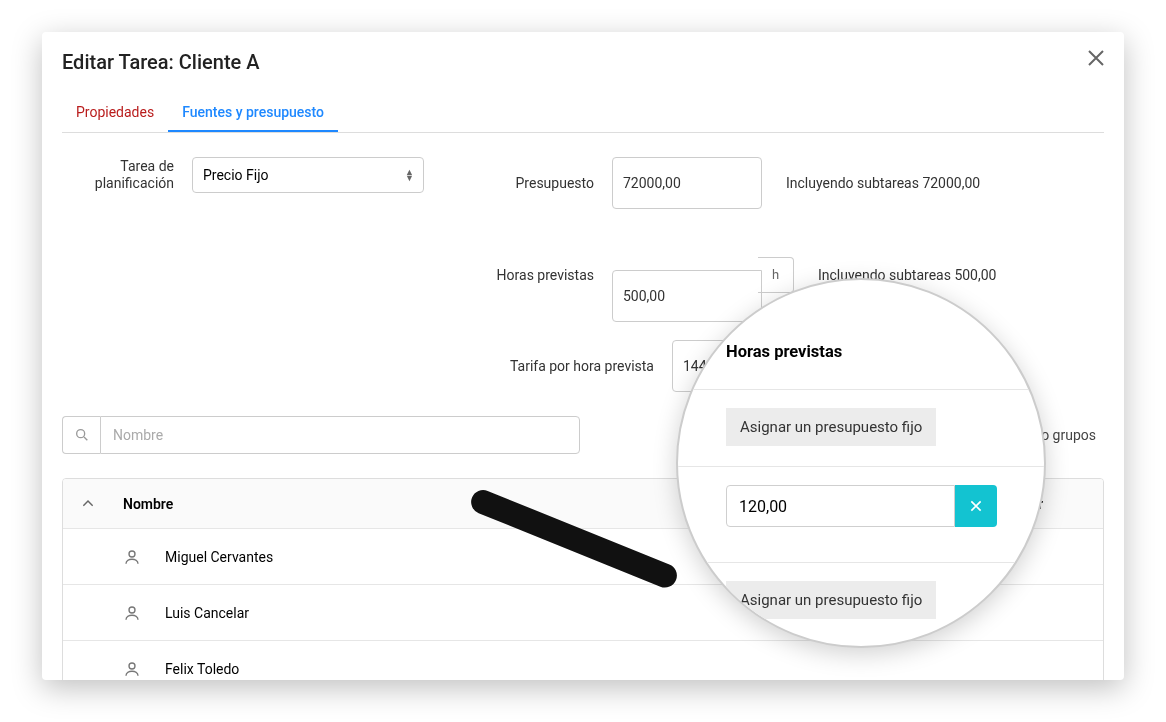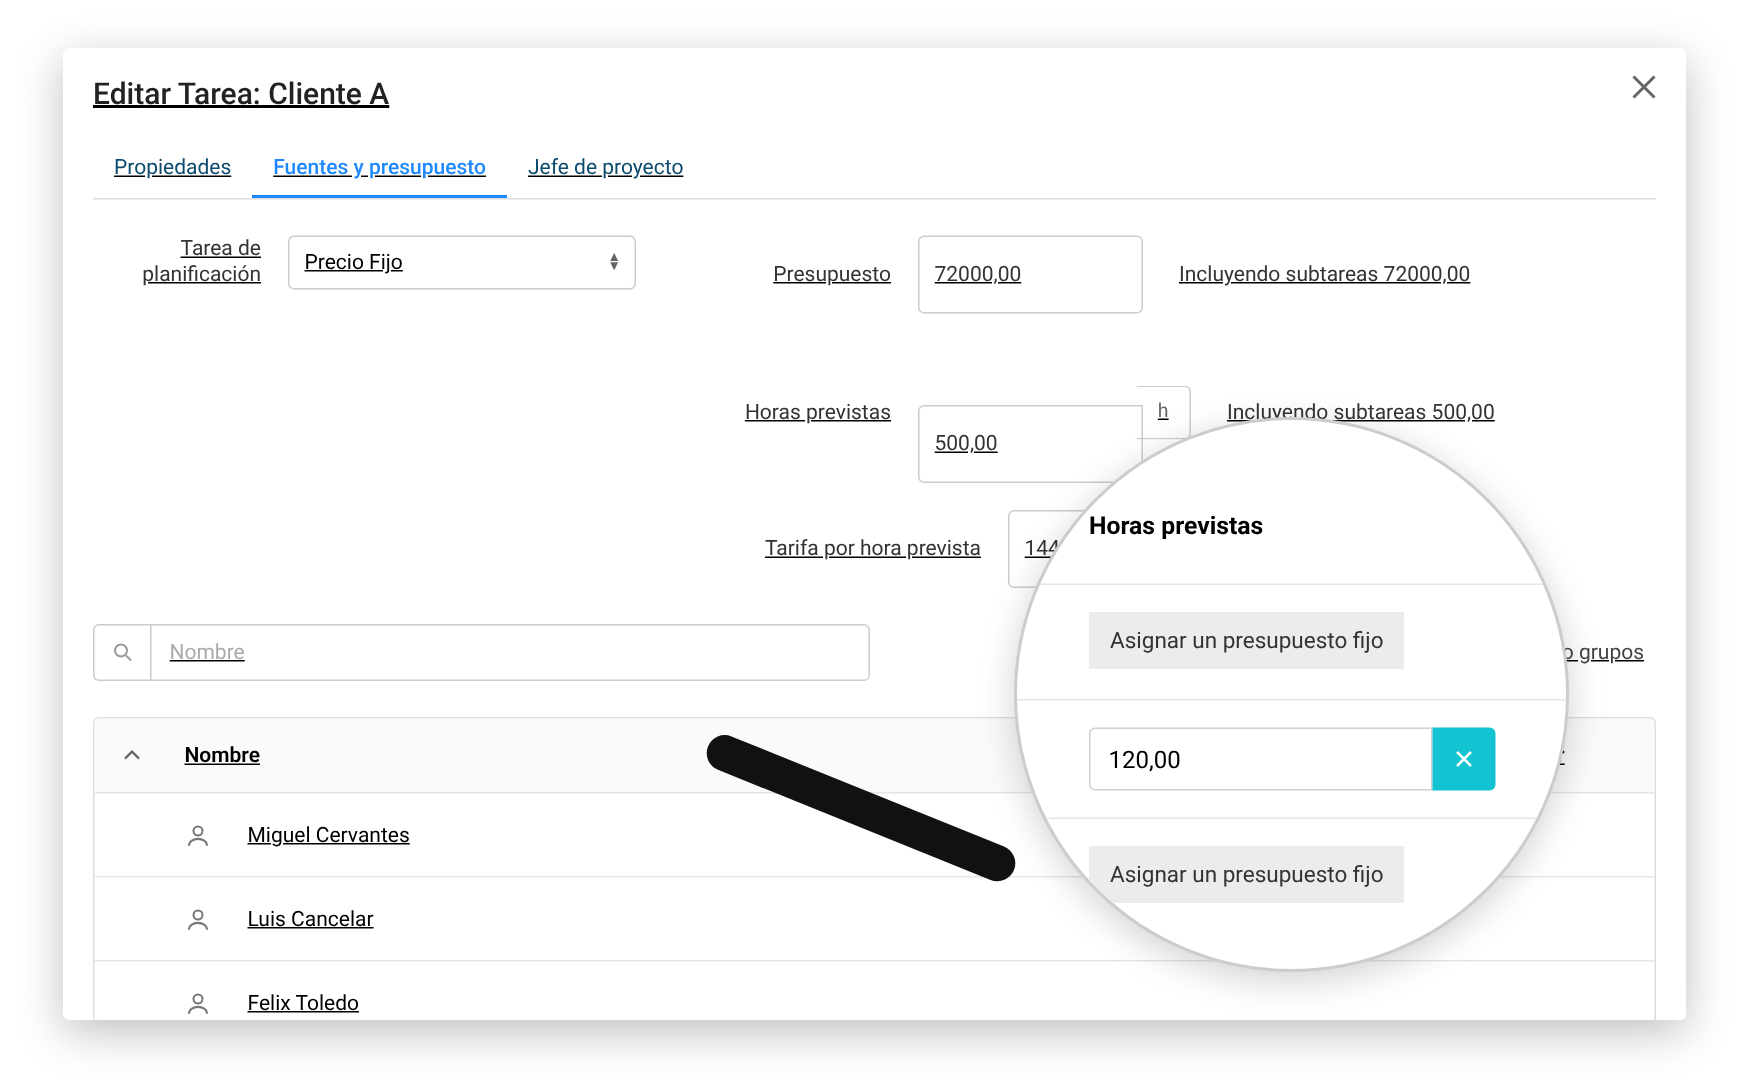--- a/index.html
+++ b/index.html
@@ -5,31 +5,30 @@
   * { box-sizing: border-box; margin: 0; padding: 0; font-family: -apple-system, BlinkMacSystemFont, "Segoe UI", Roboto, Helvetica, Arial, sans-serif; }
   body { background: #fff; padding: 28px 20px 20px 20px; width: 1166px; height: 722px; position: relative; }
   .dialog {
     position: absolute;
     left: 42px; top: 32px; right: 42px; bottom: 42px;
     background: #fff;
     border-radius: 4px;
     box-shadow: 0 8px 30px rgba(0,0,0,0.25);
     padding: 18px 20px 8px 20px;
     overflow: hidden;
-    text-decoration: underline;
   }
   .close-btn {
     position: absolute; top: 14px; right: 16px;
     width: 24px; height: 24px; cursor: pointer;
     color: #666;
   }
   .close-btn svg { width: 100%; height: 100%; }
   .title { font-size: 20px; font-weight: 500; color: #222; margin-bottom: 20px; }
   .tabs { display: flex; border-bottom: 1px solid #ddd; margin-bottom: 24px; }
-  .tab { padding: 10px 14px; font-size: 14px; color: #0c4a6e; cursor: pointer; border-bottom: 2px solid transparent; }
+  .tab { padding: 10px 14px; font-size: 14px; color: #b91c1c; cursor: pointer; border-bottom: 2px solid transparent; }
   .tab.active { color: #1e88ff; border-bottom-color: #1e88ff; font-weight: 500; }
 
   .form-area { padding: 0 10px 6px 10px; }
   .form-row { display: flex; align-items: center; margin-bottom: 18px; }
   .form-label { width: 120px; text-align: right; padding-right: 18px; font-size: 14px; color: #333; }
   .form-label.multi { line-height: 1.25; }
   .form-control {
     height: 52px; border: 1px solid #ccc; border-radius: 4px;
     padding: 0 10px; font-size: 14px; color: #333; background: #fff;
   }
@@ -92,21 +91,21 @@
     overflow: hidden;
   }
   .mag-inner { padding: 62px 42px 0 42px; }
   .mag-title { font-weight: 700; font-size: 16.5px; margin-bottom: 28px; margin-left: 6px;}
   .mag-sep { border-top: 1px solid #e6e6e6; margin: 0 -42px 18px -42px; }
   .mag-btn {
     background: #ececec; border-radius: 0; padding: 10px 14px; font-size: 15px;
     color: #333; display: inline-block; cursor: pointer;
   }
   .mag-row { margin-bottom: 20px; margin-left: 6px;}
-  .mag-input-row { display: flex; align-items: center; margin-left: 6px; margin-bottom: 18px; }
+  .mag-input-row { display: flex; align-items: center; margin-left: 6px; margin-bottom: 35px; }
   .mag-input {
     flex: 0 0 190px; height: 42px; border: 1px solid #cfcfcf; border-radius: 4px 0 0 4px;
     padding: 0 12px; font-size: 16px;
   }
   .mag-clear {
     width: 42px; height: 42px; background: #13c3d1; color: #fff;
     display: flex; align-items: center; justify-content: center;
     border-radius: 0 4px 4px 0; cursor: pointer; font-size: 18px;
   }
   .mag-handle {
@@ -129,21 +128,20 @@
     <svg viewBox="0 0 24 24" stroke="currentColor" stroke-width="2" fill="none">
         <path d="M5 5 L19 19 M19 5 L5 19"></path>
       </svg>
   </div>
 
   <div class="title">Editar Tarea: Cliente A</div>
 
   <div class="tabs">
     <div class="tab">Propiedades</div>
     <div class="tab active">Fuentes y presupuesto</div>
-    <div class="tab">Jefe de proyecto</div>
   </div>
 
   <div class="form-area">
     <div class="top-forms">
       <div class="left-form">
         <div class="form-row">
           <div class="form-label multi">
             <span>Tarea de</span><br>
             <span>planificación</span>
           </div>

